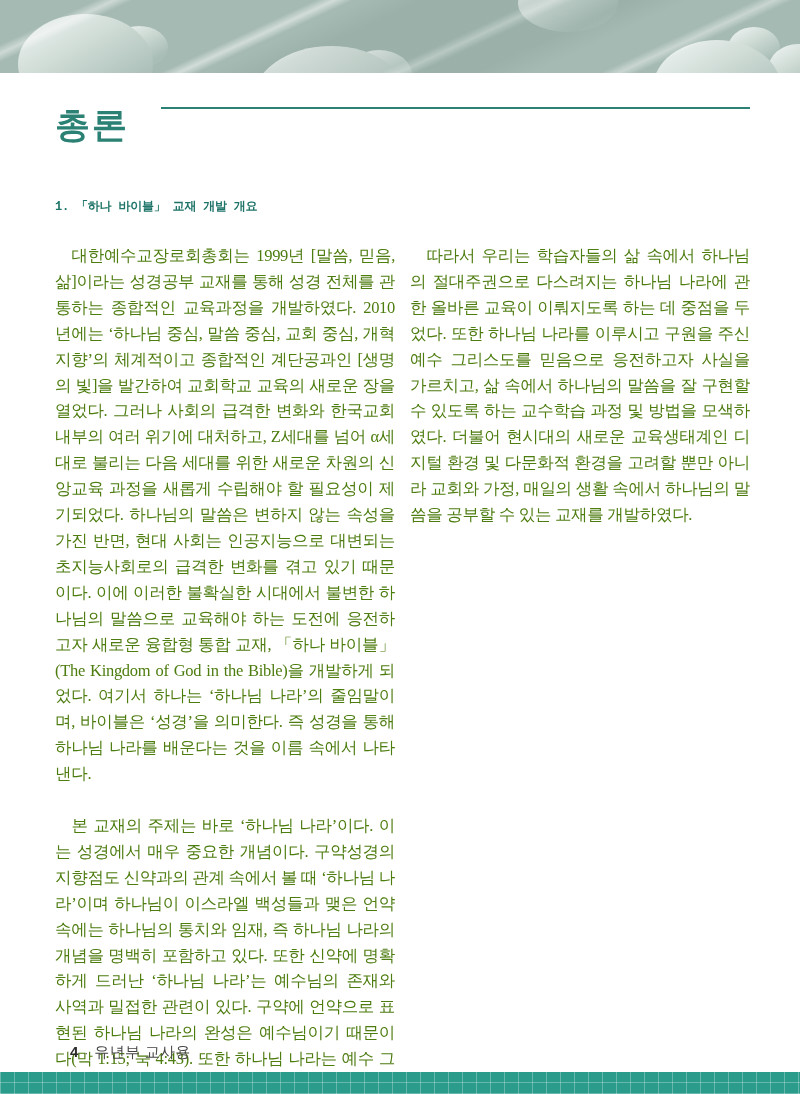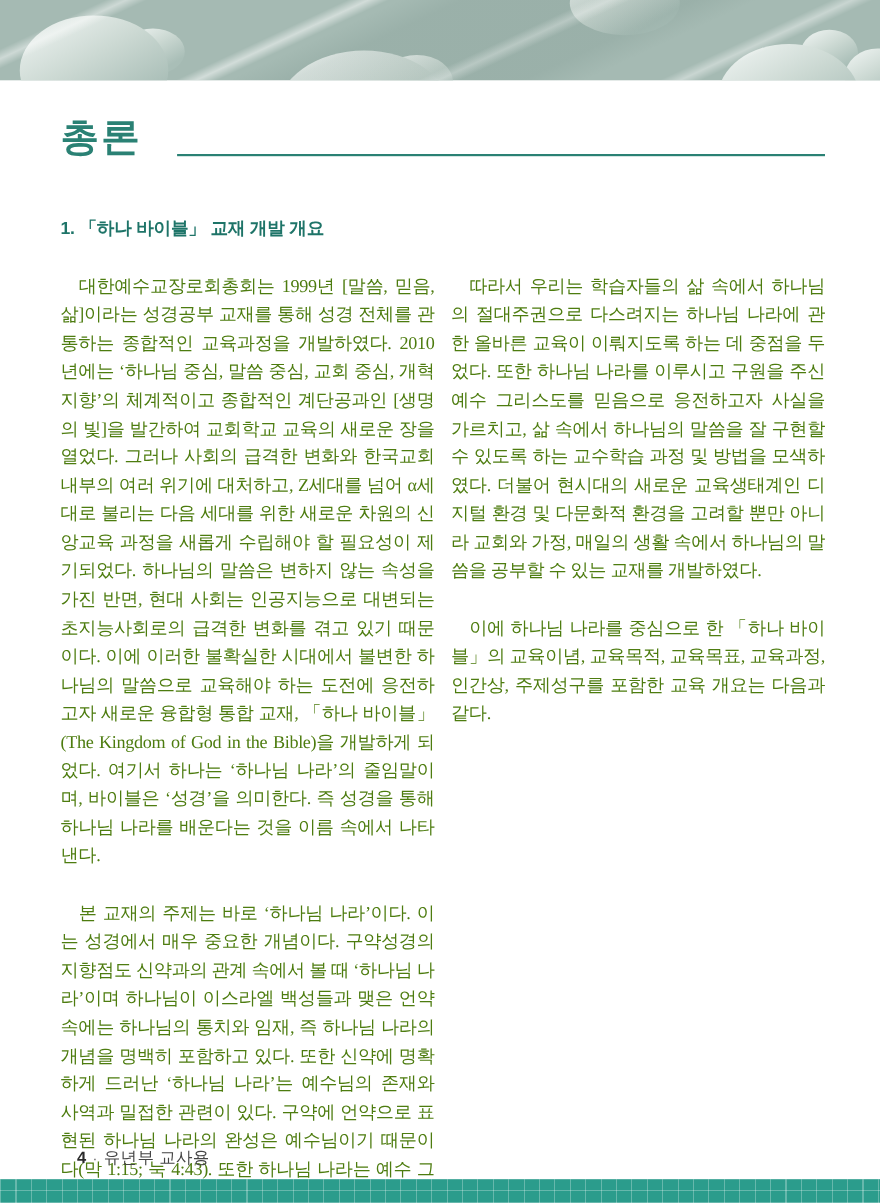--- a/index.html
+++ b/index.html
@@ -37,32 +37,32 @@
       linear-gradient(155deg, transparent 10%, rgba(255,255,255,0.45) 12%, transparent 14%),
       linear-gradient(155deg, transparent 33%, rgba(255,255,255,0.50) 35%, transparent 37%),
       linear-gradient(155deg, transparent 56%, rgba(255,255,255,0.30) 58%, transparent 60%),
       linear-gradient(155deg, transparent 79%, rgba(255,255,255,0.40) 81%, transparent 83%),
       linear-gradient(155deg, transparent 38%, rgba(60,92,84,0.10) 44%, rgba(60,92,84,0.10) 66%, transparent 72%);
   }
 
   
   .content { position:absolute; top:73px; left:0; width:800px; padding:0 50px 0 55px; }
 
-  .title-row { display:flex; align-items:flex-end; margin-top:34px; }
+  .title-row { display:flex; align-items:flex-start; margin-top:34px; }
   .page-title {
     font-family:"Liberation Sans","DejaVu Sans",sans-serif;
     font-weight:900; font-size:35px; letter-spacing:2px;
     color:#2a8174; line-height:1;
   }
   .title-rule { flex:1; height:2px; background:#2a8174; margin-left:32px; margin-right:0; }
 
   .section-heading {
     margin-top:56px;
-    font-family:Liberation Sans, sans-serif;
-    font-weight:700; font-size:16px; letter-spacing:-0.2px;
+    font-family:Liberation Mono, monospace;
+    font-weight:700; font-size:12px; letter-spacing:-0.2px;
     color:#1e7468;
   }
 
   .columns { display:flex; gap:15px; margin-top:28px; }
   .col { width:340px; }
   .col p {
     font-size:16.5px; line-height:25.9px;
     text-align:justify; letter-spacing:-0.3px;
     color:#4d7c0f; word-break:break-all;
   }
@@ -114,21 +114,20 @@
 
     <h2 class="section-heading">1. 「하나 바이블」 교재 개발 개요</h2>
 
     <div class="columns">
       <div class="col">
         <p class="indent">대한예수교장로회총회는 1999년 [말씀, 믿음, 삶]이라는 성경공부 교재를 통해 성경 전체를 관통하는 종합적인 교육과정을 개발하였다. 2010년에는 ‘하나님 중심, 말씀 중심, 교회 중심, 개혁 지향’의 체계적이고 종합적인 계단공과인 [생명의 빛]을 발간하여 교회학교 교육의 새로운 장을 열었다. 그러나 사회의 급격한 변화와 한국교회 내부의 여러 위기에 대처하고, Z세대를 넘어 α세대로 불리는 다음 세대를 위한 새로운 차원의 신앙교육 과정을 새롭게 수립해야 할 필요성이 제기되었다. 하나님의 말씀은 변하지 않는 속성을 가진 반면, 현대 사회는 인공지능으로 대변되는 초지능사회로의 급격한 변화를 겪고 있기 때문이다. 이에 이러한 불확실한 시대에서 불변한 하나님의 말씀으로 교육해야 하는 도전에 응전하고자 새로운 융합형 통합 교재, 「하나 바이블」 (The Kingdom of God in the Bible)을 개발하게 되었다. 여기서 하나는 ‘하나님 나라’의 줄임말이며, 바이블은 ‘성경’을 의미한다. 즉 성경을 통해 하나님 나라를 배운다는 것을 이름 속에서 나타낸다.</p>
         <p class="indent">본 교재의 주제는 바로 ‘하나님 나라’이다. 이는 성경에서 매우 중요한 개념이다. 구약성경의 지향점도 신약과의 관계 속에서 볼 때 ‘하나님 나라’이며 하나님이 이스라엘 백성들과 맺은 언약 속에는 하나님의 통치와 임재, 즉 하나님 나라의 개념을 명백히 포함하고 있다. 또한 신약에 명확하게 드러난 ‘하나님 나라’는 예수님의 존재와 사역과 밀접한 관련이 있다. 구약에 언약으로 표현된 하나님 나라의 완성은 예수님이기 때문이다(막 1:15; 눅 4:43). 또한 하나님 나라는 예수 그리스도의 죽음과 부활로 세우신 교회를 통해 구체화된다. 그리스도의 피를 통해 세워진 교회는</p>
       </div>
       <div class="col">
         <p class="indent">따라서 우리는 학습자들의 삶 속에서 하나님의 절대주권으로 다스려지는 하나님 나라에 관한 올바른 교육이 이뤄지도록 하는 데 중점을 두었다. 또한 하나님 나라를 이루시고 구원을 주신 예수 그리스도를 믿음으로 응전하고자 사실을 가르치고, 삶 속에서 하나님의 말씀을 잘 구현할 수 있도록 하는 교수학습 과정 및 방법을 모색하였다. 더불어 현시대의 새로운 교육생태계인 디지털 환경 및 다문화적 환경을 고려할 뿐만 아니라 교회와 가정, 매일의 생활 속에서 하나님의 말씀을 공부할 수 있는 교재를 개발하였다.</p>
-        <p class="indent">이에 하나님 나라를 중심으로 한 「하나 바이블」의 교육이념, 교육목적, 교육목표, 교육과정, 인간상, 주제성구를 포함한 교육 개요는 다음과 같다.</p>
       </div>
     </div>
 
   </main>
 
   <footer class="page-footer">
     <span class="page-number">4</span>
     <span class="footer-sep">·</span>
     <span class="footer-label">유년부 교사용</span>
   </footer>

